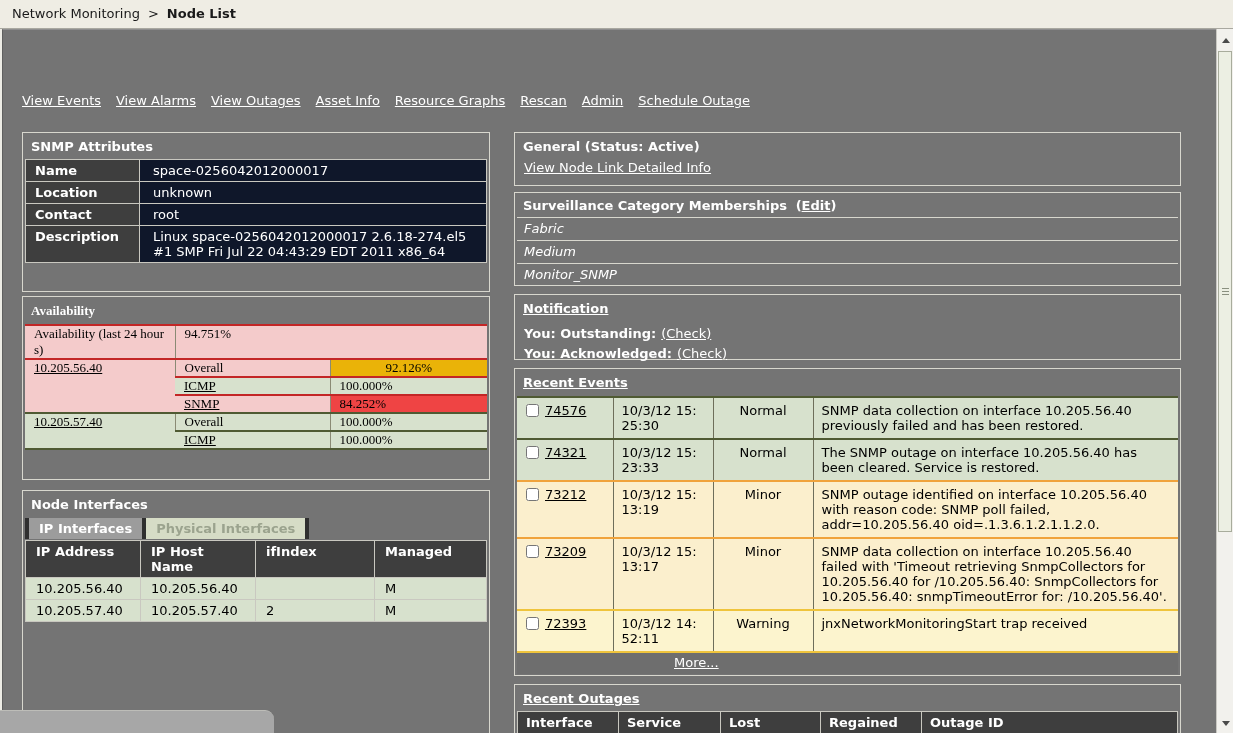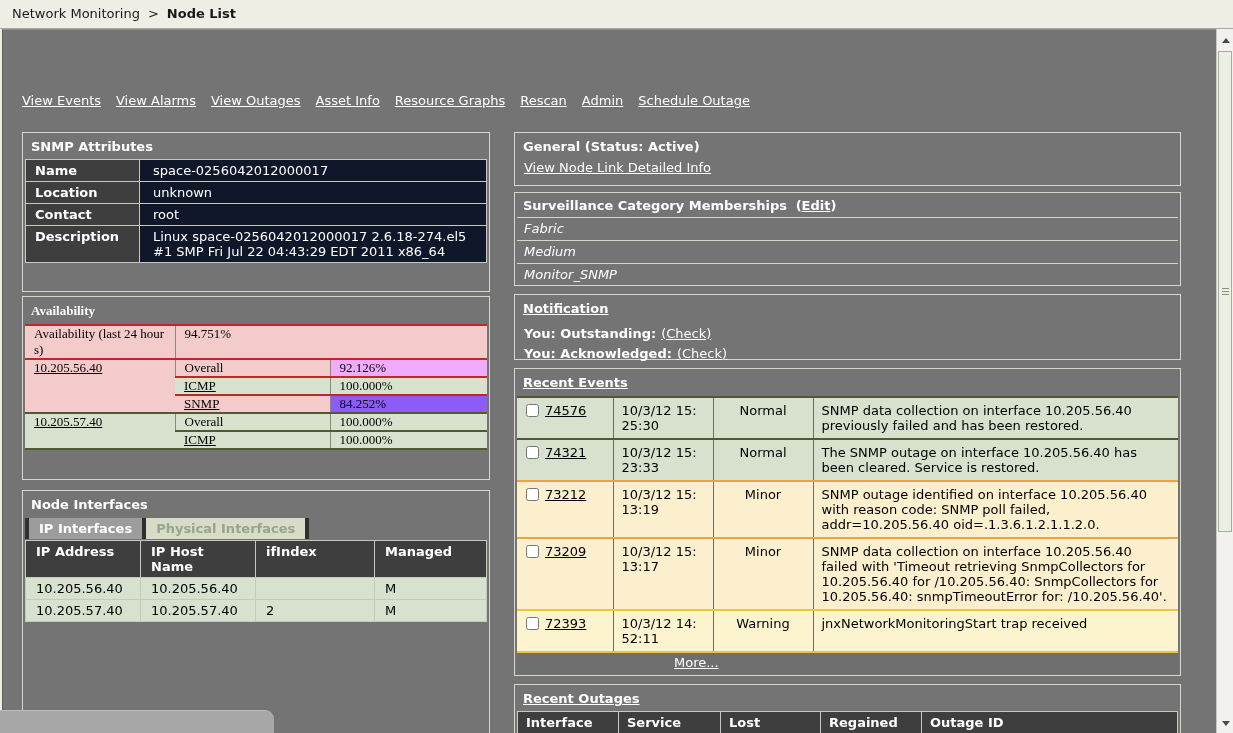--- a/index.html
+++ b/index.html
@@ -149,29 +149,29 @@
         <col>
       </colgroup>
     <tbody id="avail-body">
         <tr style="border-top: 2px solid rgb(195, 38, 38); border-bottom: 2px solid rgb(195, 38, 38);">
           <td class="wrap" style="background: rgb(244, 203, 203);">Availability (last 24 hours)</td>
           <td colspan="2" style="background: rgb(244, 203, 203);">94.751%</td>
         </tr>
         <tr style="border-bottom: 2px solid rgb(195, 38, 38);">
           <td rowspan="3" style="background: rgb(244, 203, 203); border-bottom: 2px solid rgb(79, 90, 51);"><a class="blink">10.205.56.40</a></td>
           <td style="background: rgb(244, 203, 203);">Overall</td>
-          <td style="background: #f0abfc;">92.126%</td>
+          <td style="background: #eab308; text-align: center;">92.126%</td>
         </tr>
         <tr style="border-bottom: 2px solid rgb(195, 38, 38);">
           <td style="background: rgb(215, 225, 205);"><a class="blink">ICMP</a></td>
           <td style="background: rgb(215, 225, 205);">100.000%</td>
         </tr>
         <tr style="border-bottom: 2px solid rgb(79, 90, 51);">
           <td style="background: rgb(244, 203, 203);"><a class="blink">SNMP</a></td>
-          <td style="background: #8b5cf6;">84.252%</td>
+          <td style="background: #ef4444;">84.252%</td>
         </tr>
         <tr style="border-bottom: 2px solid rgb(79, 90, 51);">
           <td rowspan="2" style="background: rgb(215, 225, 205); border-bottom: 2px solid rgb(79, 90, 51);"><a class="blink">10.205.57.40</a></td>
           <td style="background: rgb(215, 225, 205);">Overall</td>
           <td style="background: rgb(215, 225, 205);">100.000%</td>
         </tr>
         <tr style="border-bottom: 2px solid rgb(79, 90, 51);">
           <td style="background: rgb(215, 225, 205);"><a class="blink">ICMP</a></td>
           <td style="background: rgb(215, 225, 205);">100.000%</td>
         </tr>

